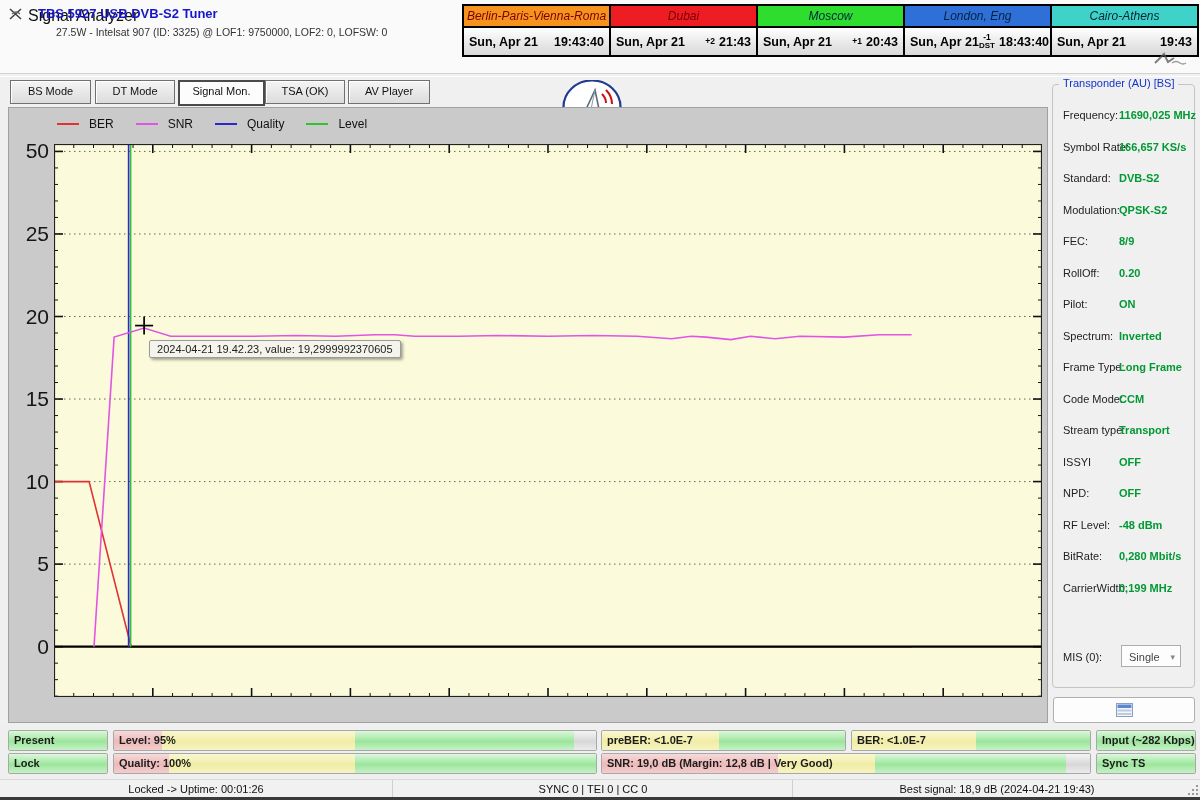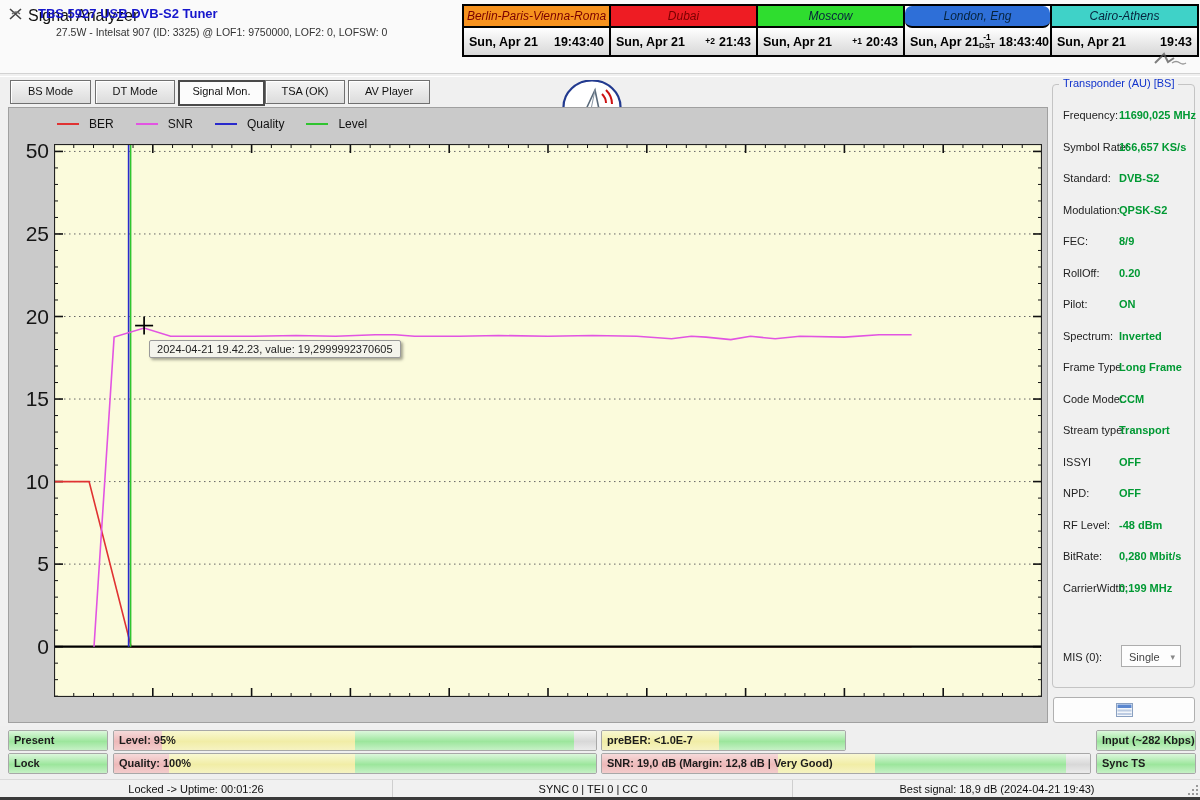--- a/index.html
+++ b/index.html
@@ -157,21 +157,21 @@
       <div class="clock-row">
         <span class="clock-date">Sun, Apr 21</span>
         <span class="clock-sp"></span>
         <span class="clock-off">
             <span class="osup">+1</span>
           </span>
         <span class="clock-time">20:43</span>
       </div>
     </div>
     <div class="clock">
-      <div class="clock-head" style="background: rgb(46, 111, 216); color: rgb(6, 35, 61); border-radius: 7px;">London, Eng</div>
+      <div class="clock-head" style="background: rgb(46, 111, 216); color: rgb(6, 35, 61);">London, Eng</div>
       <div class="clock-row">
         <span class="clock-date">Sun, Apr 21</span>
         <span class="clock-sp"></span>
         <span class="clock-off">
           <span class="osup">-1</span>
           <span class="osub">DST</span>
         </span>
         <span class="clock-time">18:43:40</span>
       </div>
     </div>
@@ -522,20 +522,25 @@
         <div class="seg y" style="left: 10%; width: 40%;"></div>
         <div class="seg g" style="left: 50%; width: 45.5%;"></div>
         <div class="seg e" style="left: 95.5%; width: 4.5%;"></div>
         <span class="mlabel">Level: 95%</span>
       </div>
     <div id="m-preber" class="meter">
         <div class="seg y" style="left: 0%; width: 48%;"></div>
         <div class="seg g" style="left: 48%; width: 52%;"></div>
         <span class="mlabel">preBER: &lt;1.0E-7</span>
       </div>
+    <div id="m-ber" class="meter">
+        <div class="seg y" style="left: 0%; width: 52%;"></div>
+        <div class="seg g" style="left: 52%; width: 48%;"></div>
+        <span class="mlabel">BER: &lt;1.0E-7</span>
+      </div>
     <div id="m-input" class="meter">
         <div class="seg g" style="left: 0%; width: 100%;"></div>
         <span class="mlabel">Input (~282 Kbps)</span>
       </div>
     <div id="m-lock" class="meter">
         <div class="seg g" style="left: 0%; width: 100%;"></div>
         <span class="mlabel">Lock</span>
       </div>
     <div id="m-quality" class="meter">
         <div class="seg p" style="left: 0%; width: 11.5%;"></div>

